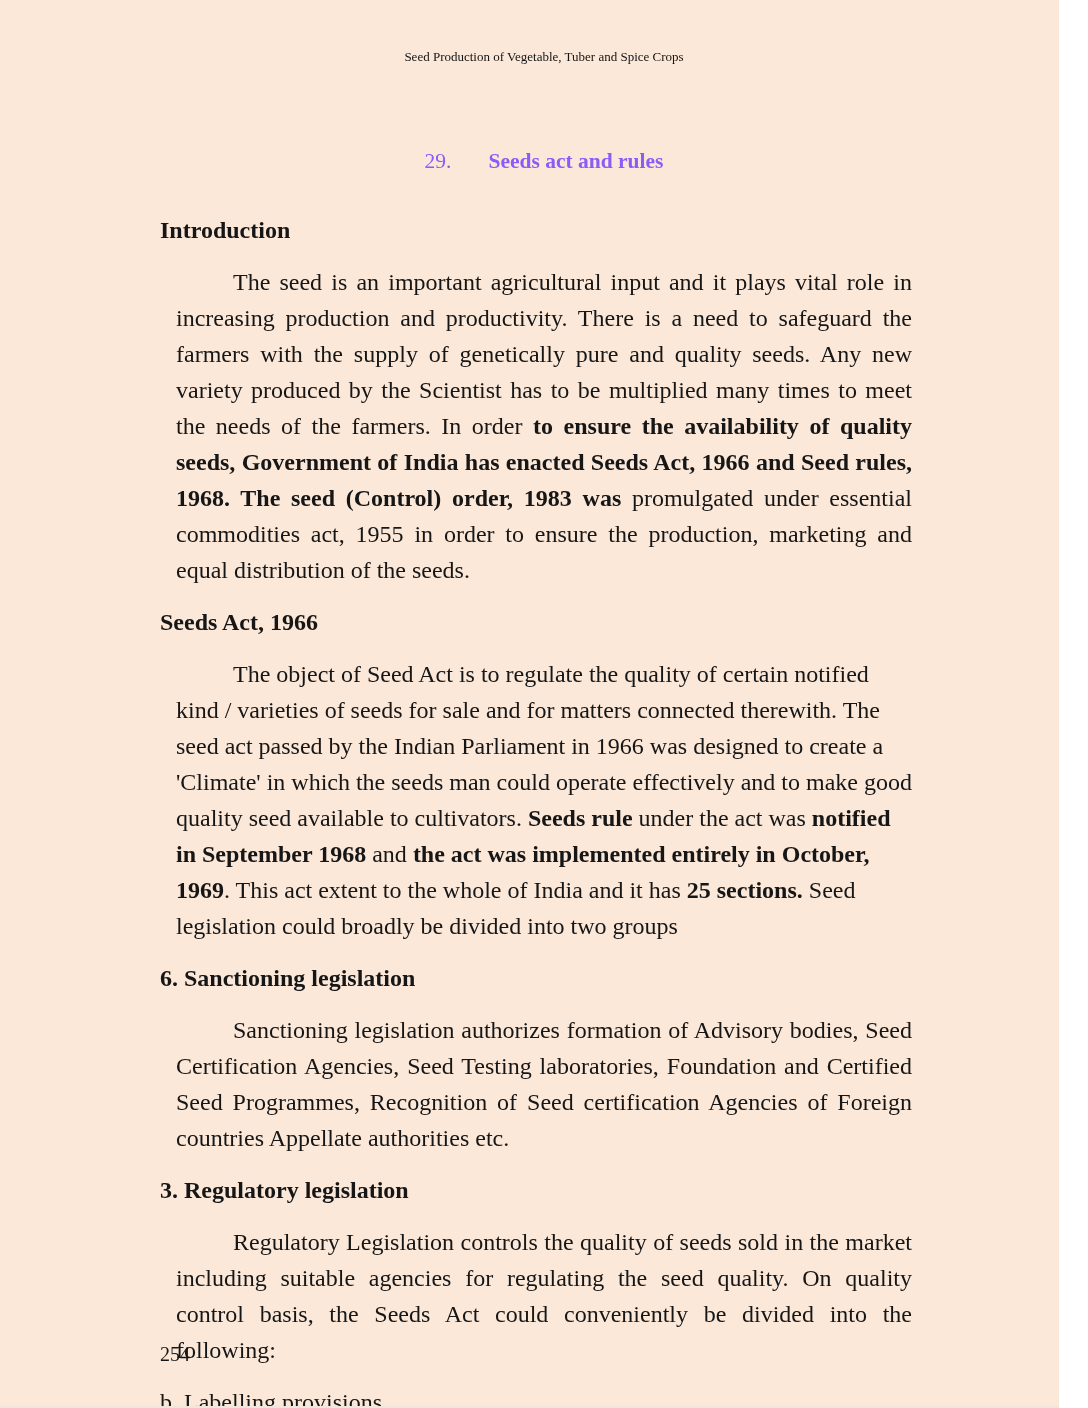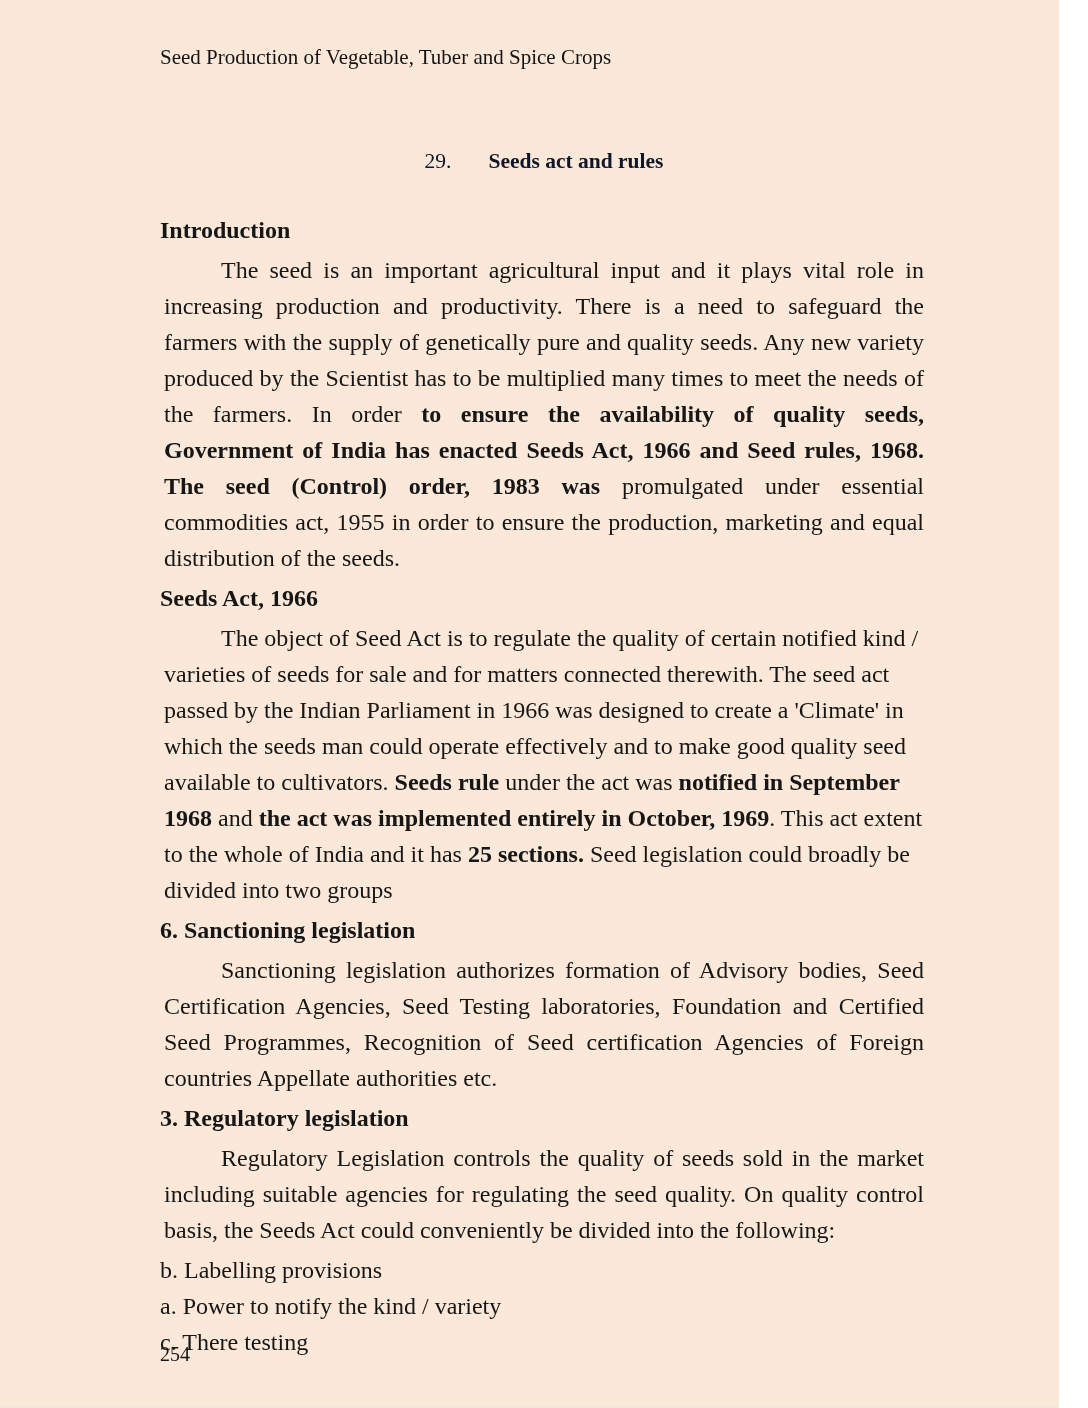--- a/index.html
+++ b/index.html
@@ -30,22 +30,22 @@
   .right-margin {
     position: absolute;
     right: 0; top: 0;
     width: 29px; height: 1408px;
     background: #ffffff;
   }
   .content {
     padding: 44px 131px 0 160px; 
   }
   .running-header {
-    text-align: left;
-    font-size: 21px;
+    text-align: center;
+    font-size: 13px;
     line-height: 26px;
     color: #141414;
   }
   .chapter-title {
     margin-top: 76px;
     margin-bottom: 36px;
     text-align: center;
     font-size: 21.5px;
     line-height: 30px;
   }
@@ -56,21 +56,21 @@
   .chapter-title-text {
     font-weight: bold;
   }
   .doc-content { font-size: 24px; }
   .doc-content .heading {
     font-weight: bold;
     line-height: 36px;
     margin: 4px 0 0 0;
   }
   .doc-content p.para {
-    margin: 4px;
+    margin: 16px;
     line-height: 36px;
     text-indent: 57px;
   }
   .doc-content p.para.justify { text-align: justify; }
   .doc-content .list-item { line-height: 36px; }
   .page-number {
     position: absolute;
     left: 160px;
     right: 131px;
     bottom: 42px;
@@ -78,21 +78,21 @@
     line-height: 24px;
   }
 </style>
 </head>
 <body>
 
 <div class="canvas">
   <div class="page" style="background: rgb(251, 232, 217);">
     <div class="content">
       <div class="running-header">Seed Production of Vegetable, Tuber and Spice Crops</div>
-      <div class="chapter-title" style="color: #0f172a;">
+      <div class="chapter-title" style="color: #8b5cf6;">
         <span class="chapter-number">29.</span><span class="chapter-title-text">Seeds act and rules</span>
       </div>
       <div class="doc-content">
           <div class="heading">Introduction</div>
           <p class="para justify"><span>The seed is an important agricultural input and it plays vital role in increasing production and productivity. There is a need to safeguard the farmers with the supply of genetically pure and quality seeds. Any new variety produced by the Scientist has to be multiplied many times to meet the needs of the farmers. In order </span><b>to ensure the availability of quality seeds, Government of India has enacted Seeds Act, 1966 and Seed rules, 1968. The seed (Control) order, 1983 was </b><span>promulgated under essential commodities act, 1955 in order to ensure the production, marketing and equal distribution of the seeds.</span></p>
           <div class="heading">Seeds Act, 1966</div>
           <p class="para"><span>The object of Seed Act is to regulate the quality of certain notified kind / varieties of seeds for sale and for matters connected therewith. The seed act passed by the Indian Parliament in 1966 was designed to create a 'Climate' in which the seeds man could operate effectively and to make good quality seed available to cultivators. </span><b>Seeds rule </b><span>under the act was </span><b>notified in September 1968 </b><span>and </span><b>the act was implemented entirely in October, 1969</b><span>. This act extent to the whole of India and it has </span><b>25 sections.</b><span> Seed legislation could broadly be divided into two groups</span></p>
           <div class="heading">6. Sanctioning legislation</div>
           <p class="para justify"><span>Sanctioning legislation authorizes formation of Advisory bodies, Seed Certification Agencies, Seed Testing laboratories, Foundation and Certified Seed Programmes, Recognition of Seed certification Agencies of Foreign countries Appellate authorities etc.</span></p>
           <div class="heading">3. Regulatory legislation</div>

